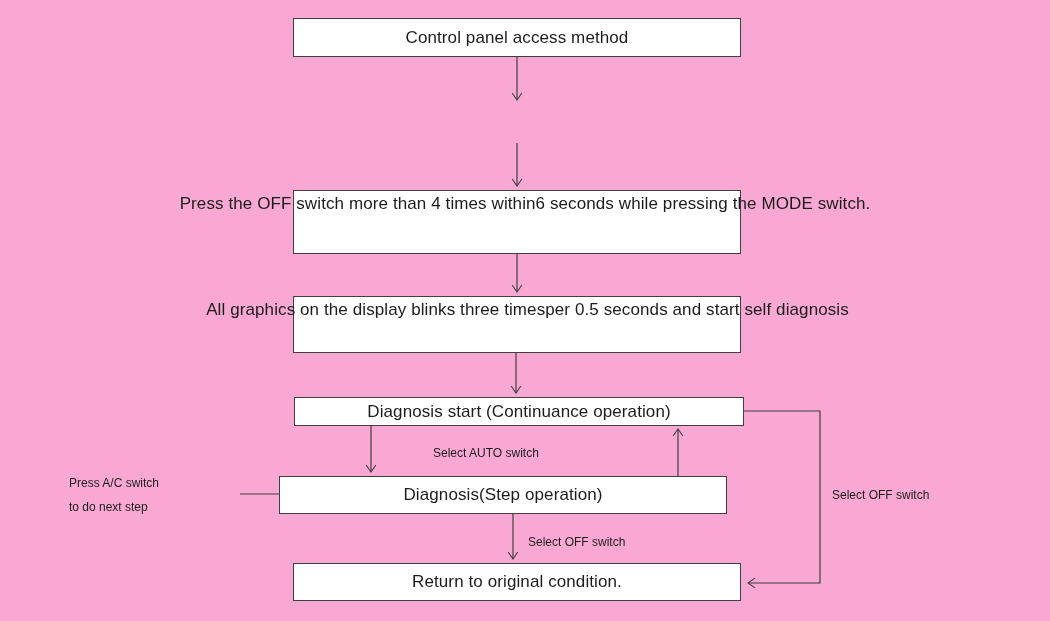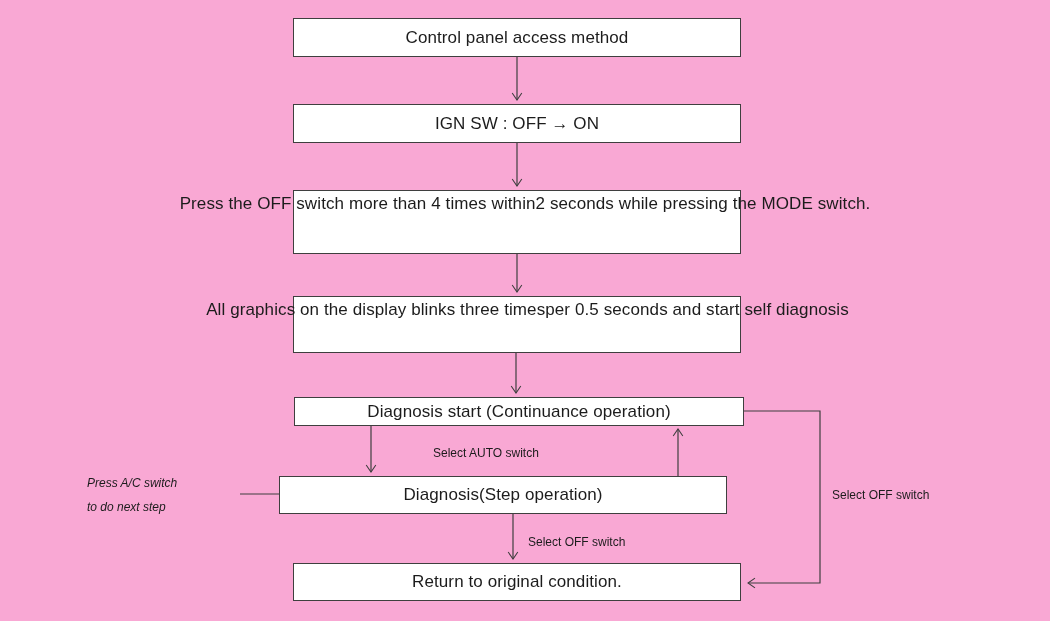--- a/index.html
+++ b/index.html
@@ -53,21 +53,21 @@
   .n-ign      { left: 293px; top: 104px; width: 448px; height: 39px; }
   .n-pressoff { left: 293px; top: 190px; width: 448px; height: 64px; padding-left: 16px; }
   .n-blink    { left: 293px; top: 296px; width: 448px; height: 57px; padding-left: 21px; }
   .n-diagstart{ left: 294px; top: 397px; width: 450px; height: 29px; }
   .n-diagstep { left: 279px; top: 476px; width: 448px; height: 38px; }
   .n-return   { left: 293px; top: 563px; width: 448px; height: 38px; }
   
   .l-selectauto { left: 433px; top: 441px; }
   .l-selectoff-mid { left: 528px; top: 530px; }
   .l-selectoff-right { left: 832px; top: 483px; }
-  .l-pressac { left: 87px; top: 471px; font-style: italic; }
+  .l-pressac { left: 69px; top: 471px; }
 </style>
 </head>
 <body>
 
 <div class="stage">
 
   <svg class="connectors" viewBox="0 0 1050 621" xmlns="http://www.w3.org/2000/svg">
     <defs>
       <marker id="arrow" viewBox="-10 -8 12 16" refX="0" refY="0" markerWidth="14" markerHeight="14" orient="auto" markerUnits="userSpaceOnUse">
         <path d="M-8,-5.5 L0,0 L-8,5.5" fill="none" stroke="#3f3f3f" stroke-width="1.2"></path>
@@ -83,27 +83,24 @@
       <line x1="513" y1="514" x2="513" y2="559" marker-end="url(#arrow)"></line>
       <line x1="240" y1="494" x2="289" y2="494" marker-end="url(#arrow)"></line>
       <polyline points="744,411 820,411 820,583 748,583" marker-end="url(#arrow)"></polyline>
     </g>
   </svg>
 
   <div class="node n-access">
     <span>Control panel access method</span>
   </div>
 
-  <div class="node n-ign">
-    <span>IGN SW : OFF → ON</span>
-  </div>
 
   <div class="node n-pressoff multiline">
     <span>Press the OFF switch more than 4 times within</span>
-    <span>2 seconds while pressing the MODE switch.</span>
+    <span>6 seconds while pressing the MODE switch.</span>
   </div>
 
   <div class="node n-blink multiline">
     <span>All graphics on the display blinks three times</span>
     <span>per 0.5 seconds and start self diagnosis</span>
   </div>
 
   <div class="node n-diagstart">
     <span>Diagnosis start (Continuance operation)</span>
   </div>

